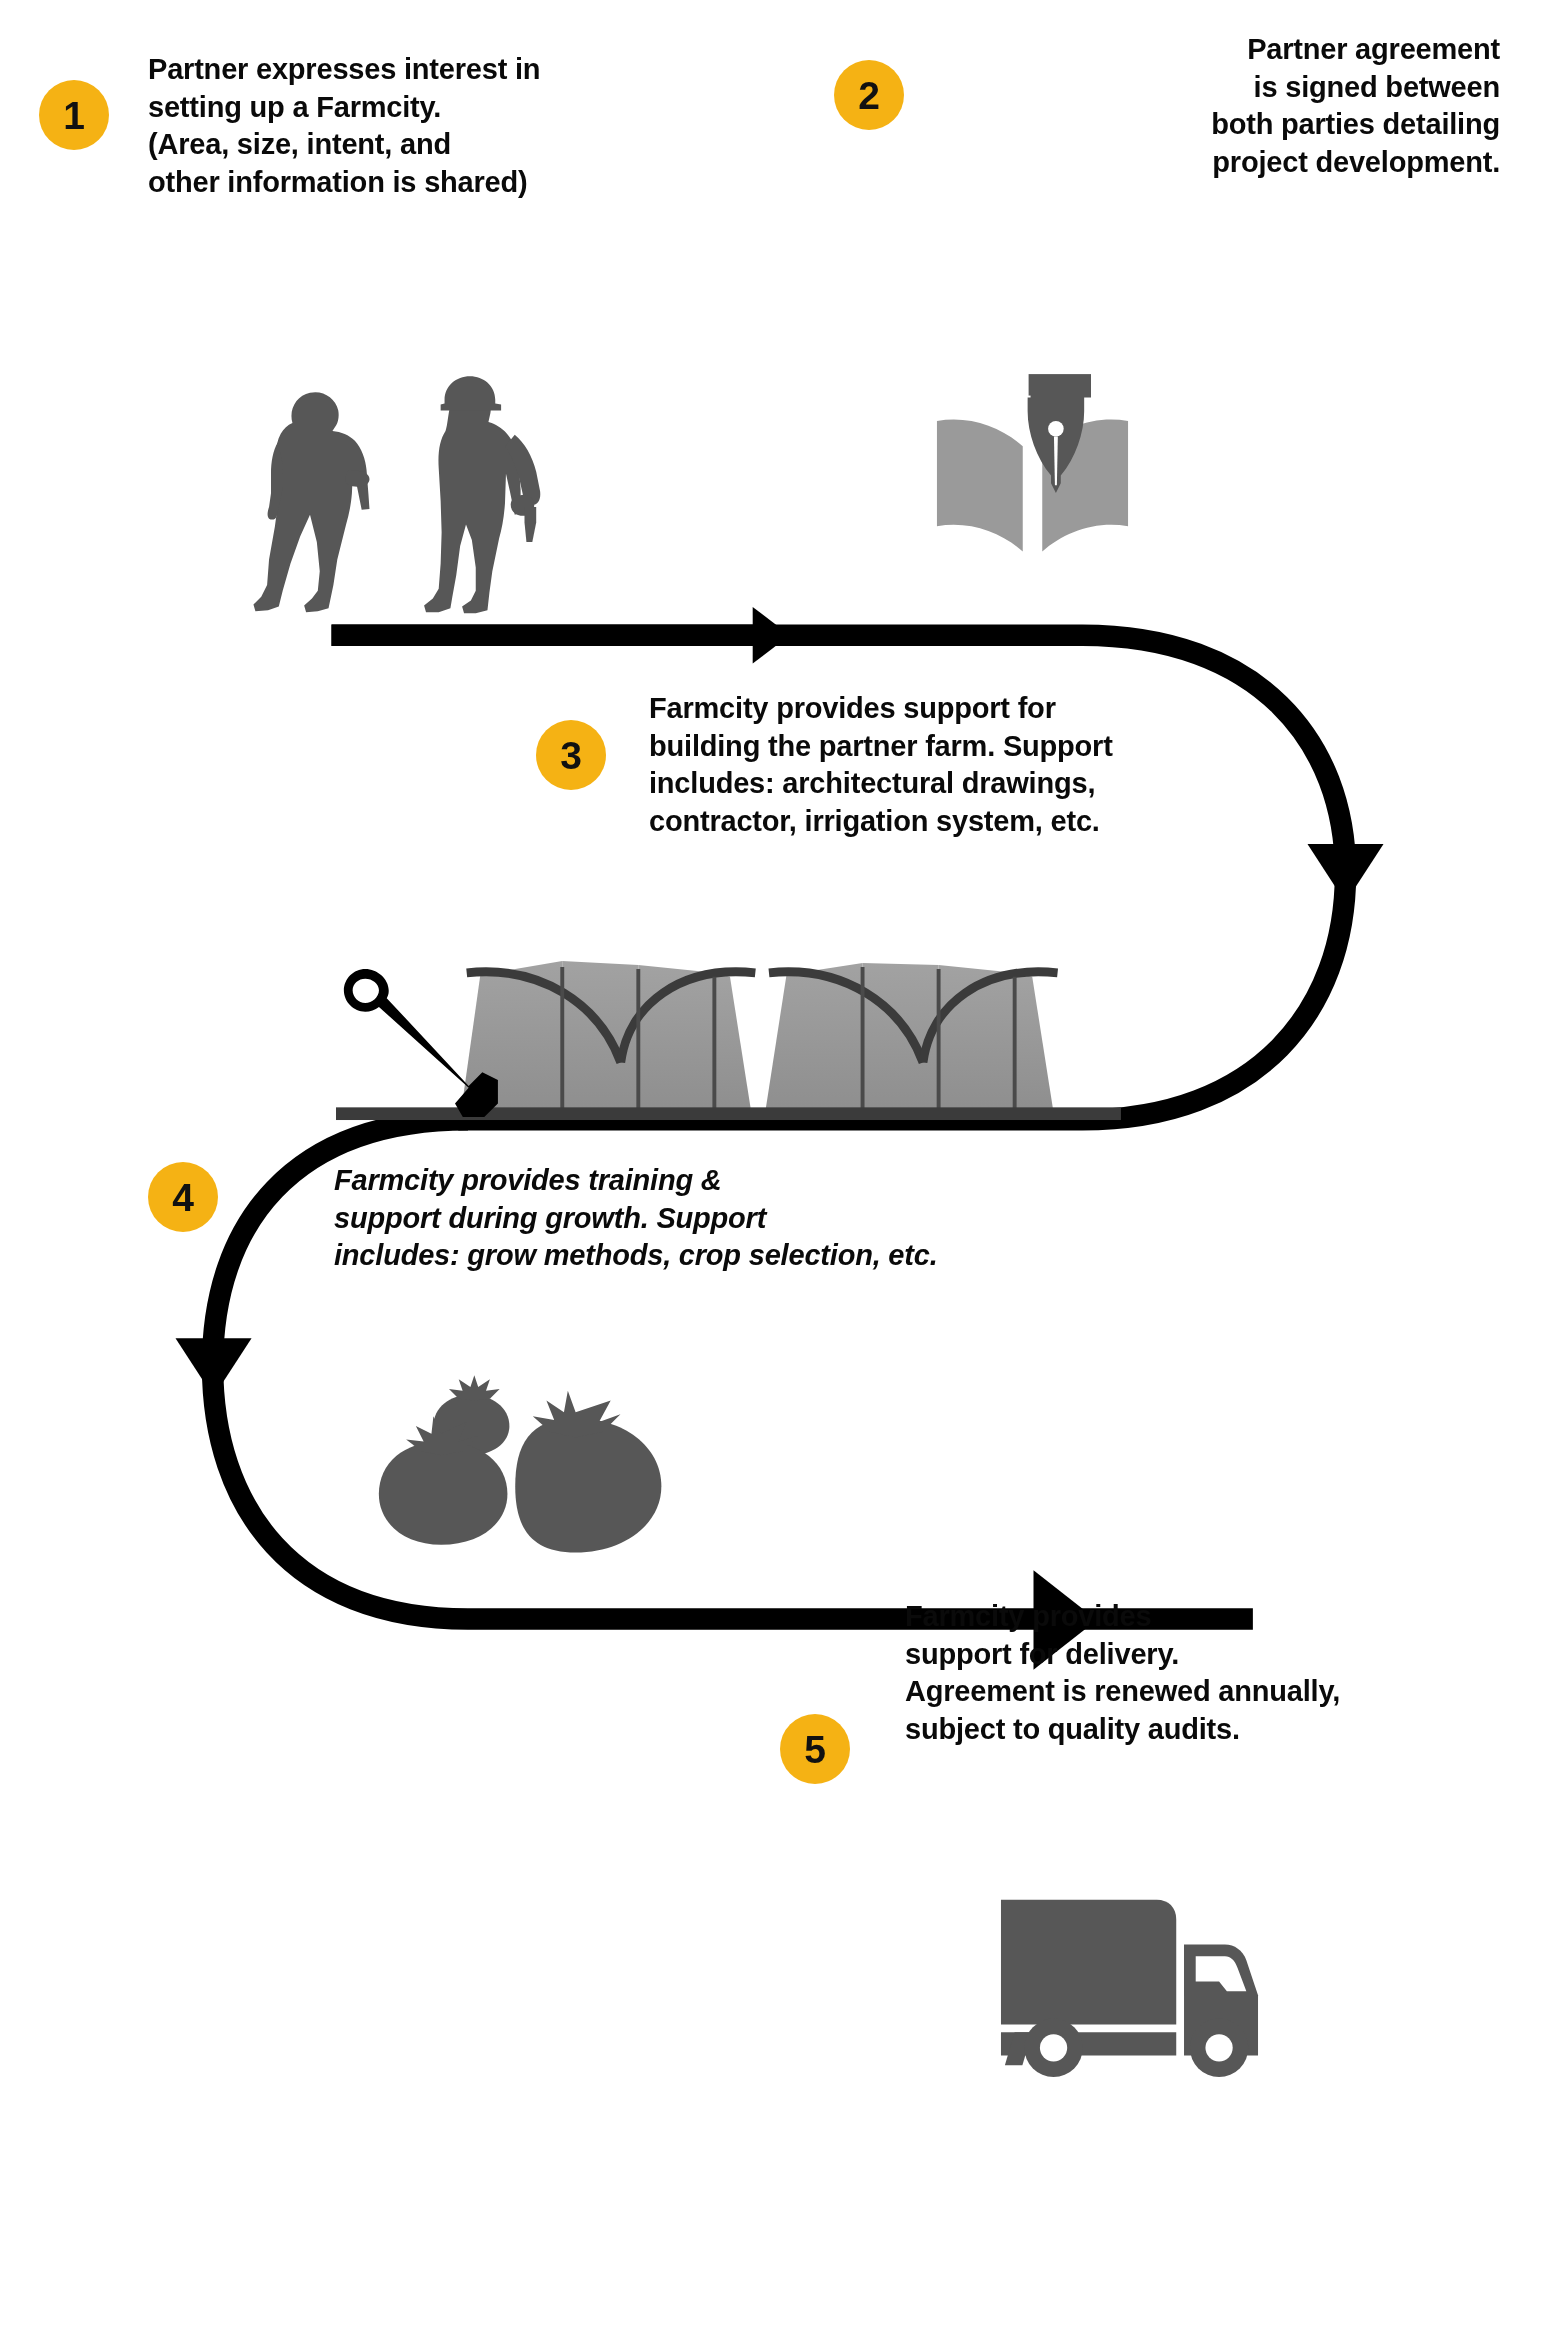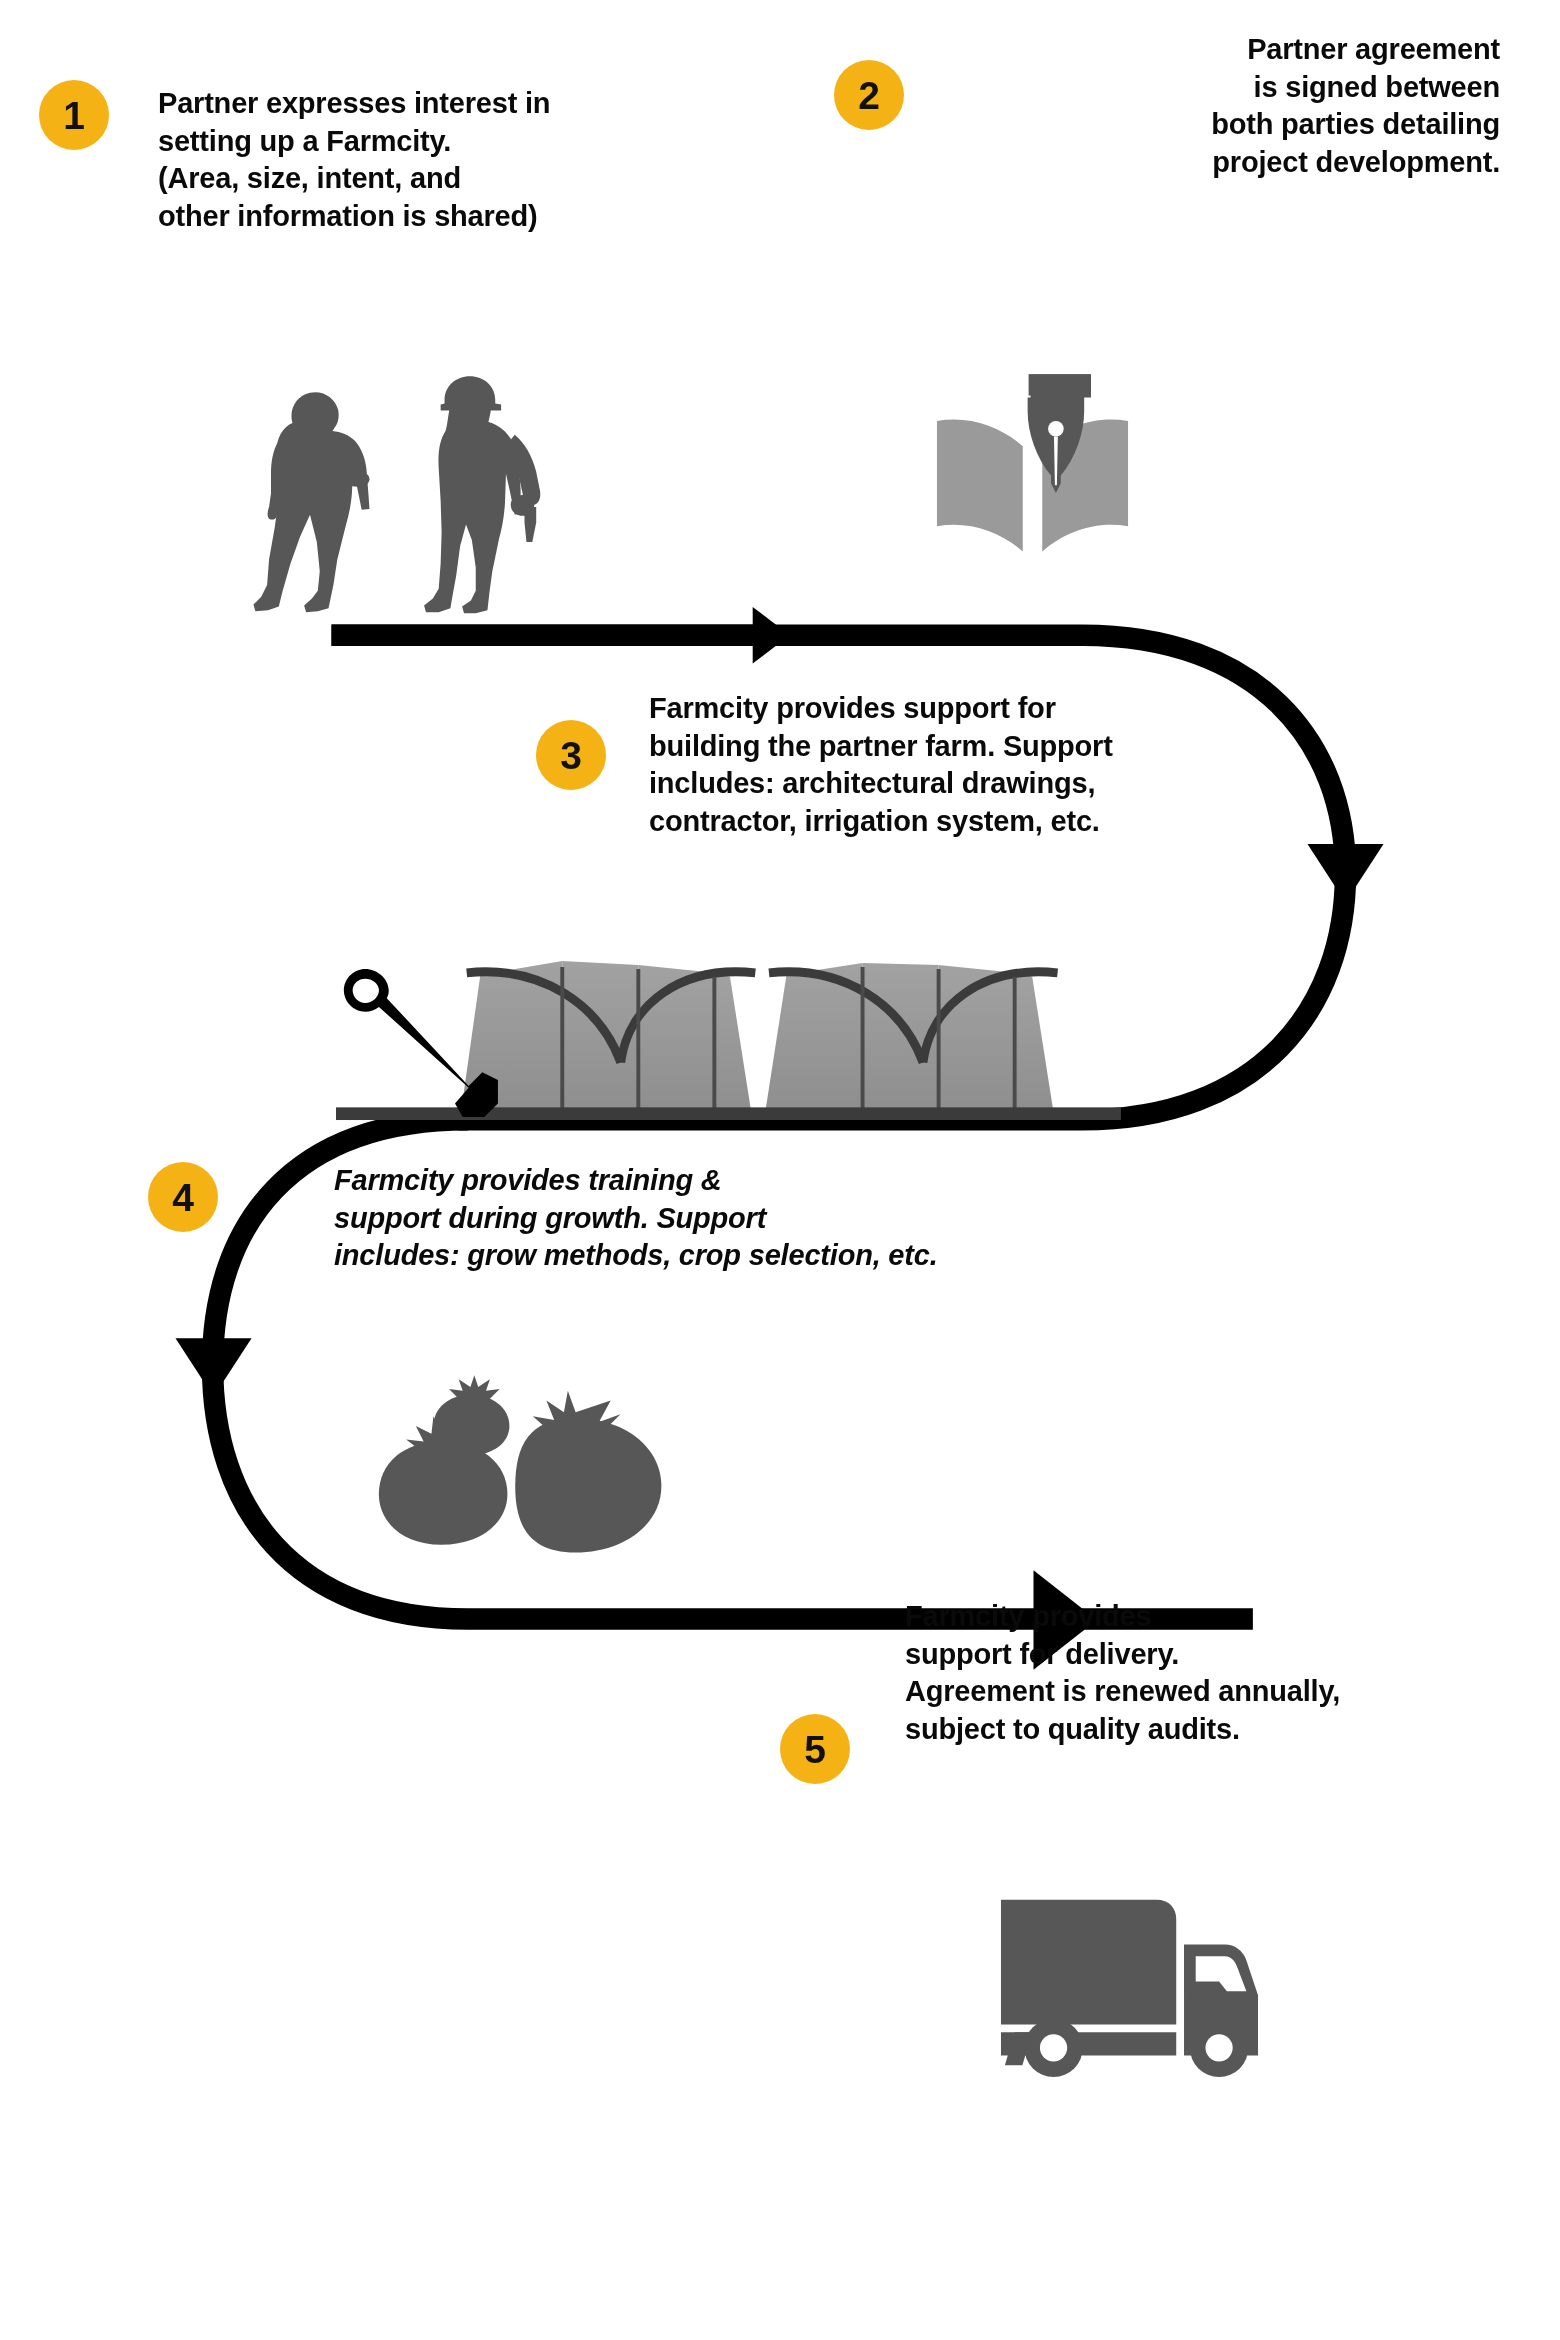--- a/index.html
+++ b/index.html
@@ -80,21 +80,21 @@
                L 1285 1660" fill="none" stroke="#000000" stroke-width="22" stroke-linecap="butt"></path>
       <polygon points="180,1372 258,1372 219,1432" fill="#000000"></polygon>
     </g>
 
     <g>
       <polygon points="1060,1610 1125,1661 1060,1712" fill="#000000"></polygon>
     </g>
   </svg>
 
   <div class="badge" style="left:39px; top:80px; width:70px; height:70px; font-size:39px;">1</div>
-  <div class="step-text" style="left:158px; top:51px; width:546px;margin-top:34px;">Partner expresses interest in
+  <div class="step-text" style="left:148px; top:51px; width:546px;">Partner expresses interest in
 setting up a Farmcity.
 (Area, size, intent, and
 other information is shared)</div>
 
   <div class="icon-box" style="left:232px; top:341px; width:312px; height:288px;">
     <svg viewBox="0 0 320 295" width="312" height="288">
 
       <path fill="#575757" d="
         M 62 84
         C 58 70 66 56 80 53

